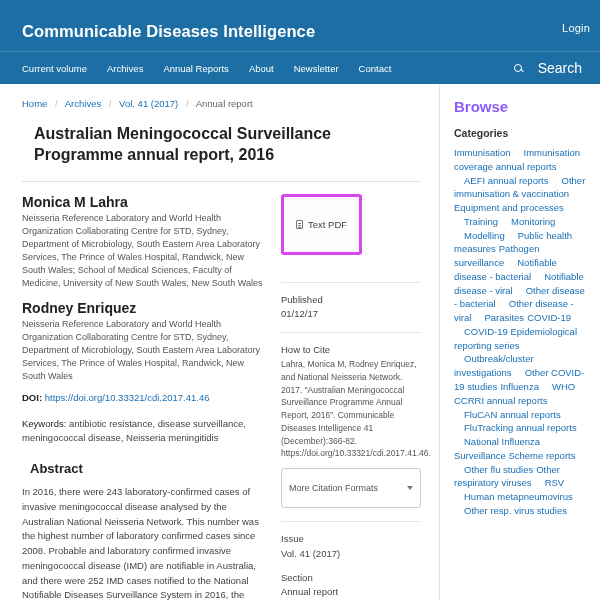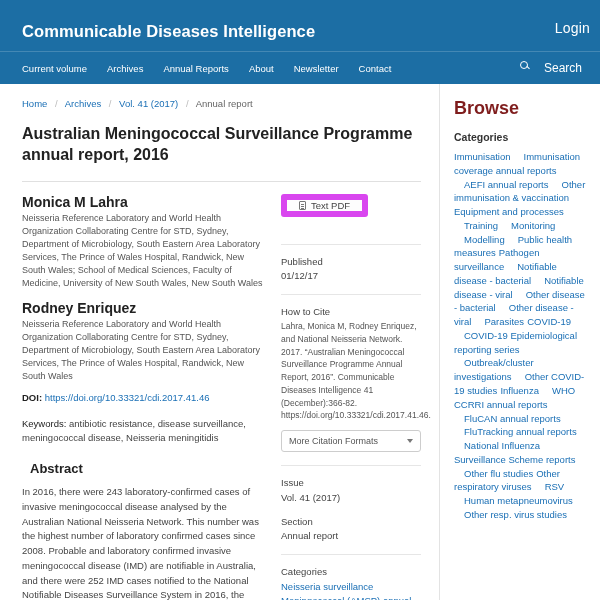--- a/index.html
+++ b/index.html
@@ -18,21 +18,21 @@
   .topbar {
     height: 16px;
     background: #1c6ea4;
     display: flex;
     justify-content: flex-end;
     align-items: center;
     padding-right: 10px;
   }
   .topbar a {
     color: #ffffff;
-    font-size: 14px;
+    font-size: 11px;
     letter-spacing: .2px;
     margin-top: 40px;
   }
 
   
   .masthead {
     background: #1c6ea4;
     padding: 6px 6px 10px 22px;
   }
   .site-title {
@@ -55,23 +55,24 @@
   .navbar .nav-item {
     color: #ffffff;
     font-size: 9.5px;
     margin-right: 20px;
     white-space: nowrap;
   }
   .navbar .search {
     position: absolute;
     right: 18px;
     display: flex;
+    align-items: center;
     gap: 16px;
     color: #ffffff;
-    font-size: 12px;
+    font-size: 14px;
   }
   .mag {
     width: 8px; height: 8px;
     border: 1.3px solid #ffffff;
     border-radius: 50%;
     position: relative;
     display: inline-block;
   }
   .mag:after {
     content: "";
@@ -107,21 +108,21 @@
   }
   .breadcrumb .sep { color: #bbb; margin: 0 5px; }
   .breadcrumb .current { color: #666; }
 
   
   .article-title {
     font-size: 16px;
     line-height: 1.32;
     color: #222;
     font-weight: bold;
-    margin: 0 0 16px 0;
+    margin: 0 0 16px 12px;
     max-width: 420px;
   }
 
   hr.rule {
     border: none;
     border-top: 1px solid #e0e0e0;
     margin: 0 0 12px 0;
   }
 
   
@@ -172,26 +173,26 @@
     line-height: 1.55;
     color: #444;
     text-align: left;
   }
 
   
   .btn-pdf {
     display: inline-flex;
     align-items: center;
     gap: 5px;
-    border: 6px solid #d946ef;
+    border: 3px solid #d946ef;
     border-radius: 3px;
     background: #fdfdfd;
     color: #444;
     font-size: 9.5px;
-    padding: 0 12px;
+    padding: 22px 12px;
     margin-bottom: 16px;
     cursor: pointer;
   }
   .pdf-ico {
     width: 7px; height: 9px;
     border: 1px solid #777;
     border-radius: 1px;
     display: inline-block;
     position: relative;
   }
@@ -222,39 +223,39 @@
     line-height: 1.5;
     color: #555;
   }
   .cite-select {
     margin-top: 8px;
     border: 1px solid #cdcdcd;
     border-radius: 3px;
     background: #fff;
     font-size: 9px;
     color: #555;
-    padding: 5px 7px;
+    padding: 14px 7px;
     display: flex;
     justify-content: space-between;
     align-items: center;
     cursor: pointer;
   }
   .caret {
     width: 0; height: 0;
     border-left: 3.5px solid transparent;
     border-right: 3.5px solid transparent;
     border-top: 4px solid #777;
   }
   .cat-link { display: block; font-size: 9.5px; line-height: 1.5; }
 
   
   .browse-title {
-    font-size: 18px;
-    font-weight: bold;
-    color: #7f1d1d;
+    font-size: 15px;
+    font-weight: bold;
+    color: #8b5cf6;
     margin-bottom: 12px;
   }
   .browse-sub {
     font-size: 10.5px;
     font-weight: bold;
     color: #333;
     margin-bottom: 7px;
   }
   .br-l1 {
     font-size: 9.5px;

